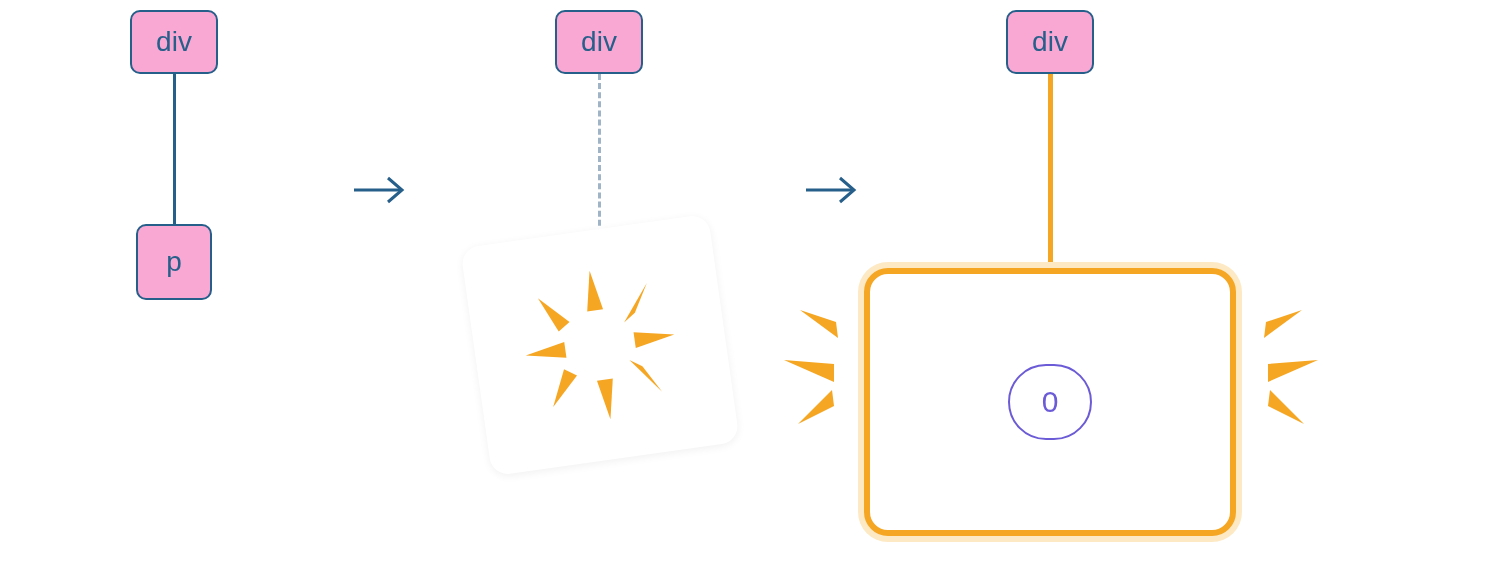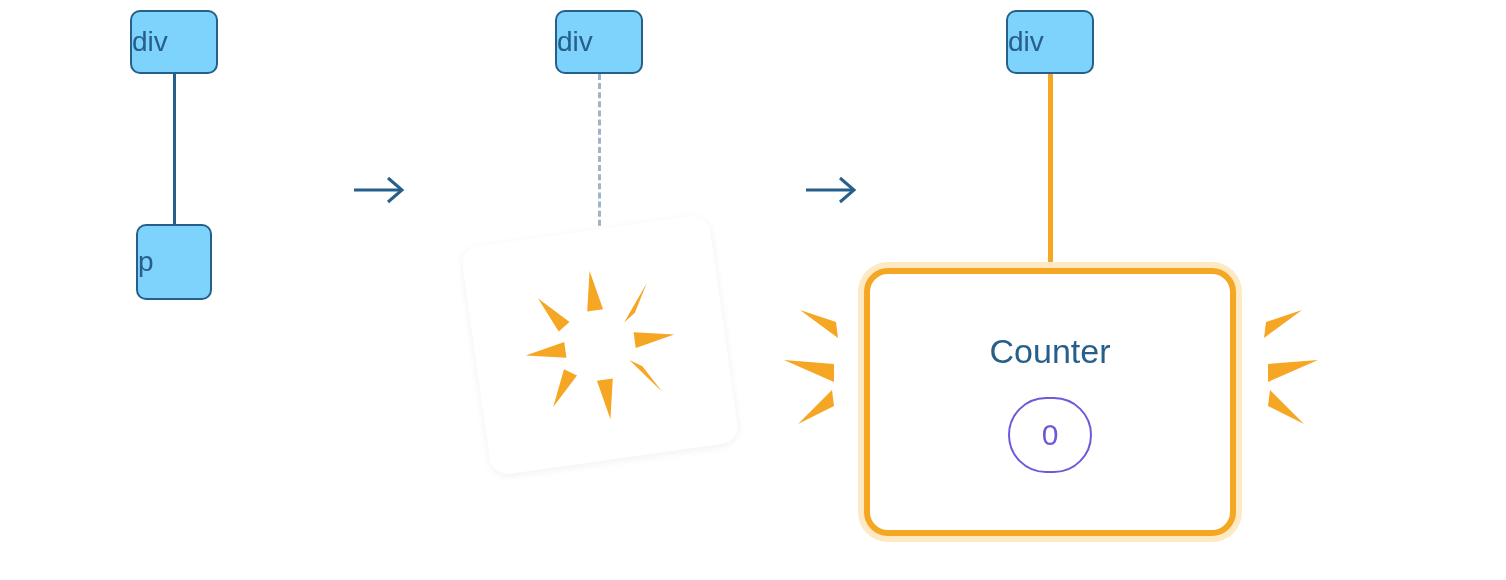--- a/index.html
+++ b/index.html
@@ -7,25 +7,26 @@
     width: 1506px;
     height: 580px;
     font-family: -apple-system, BlinkMacSystemFont, "Segoe UI", Helvetica, Arial, sans-serif;
     background: transparent;
     position: relative;
   }
   .stage {
     position: absolute;
   }
   .node-box {
-    background: #7dd3fc;
+    background: #f9a8d4;
     border: 2px solid #265f8a;
     border-radius: 10px;
     display: flex;
     align-items: center;
+    justify-content: center;
     font-size: 28px;
     color: #265f8a;
     font-weight: 500;
   }
   .div-box {
     width: 88px;
     height: 64px;
   }
   .p-box {
     width: 76px;
@@ -157,21 +158,20 @@
     <polyline points="38,8 52,20 38,32" fill="none" stroke="#265f8a" stroke-width="3"></polyline>
   </svg>
 </div>
 
 <div class="stage" style="left:1006px; top:10px;">
   <div class="node-box div-box">
     <span>div</span>
   </div>
   <div class="connector orange" style="left:42px; top:64px; height:200px;"></div>
   <div class="counter-card" style="left:-142px; top:258px;">
-    <div class="counter-title">Counter</div>
     <div class="pill">
       <div class="pill-right">0</div>
     </div>
   </div>
 
   <svg class="sparkle" style="left:-230px; top:300px;" width="80" height="120" viewBox="0 0 80 120">
     <polygon points="60,12 24,0 62,28"></polygon>
     <polygon points="58,54 8,50 58,72"></polygon>
     <polygon points="58,96 22,114 56,80"></polygon>
   </svg>

